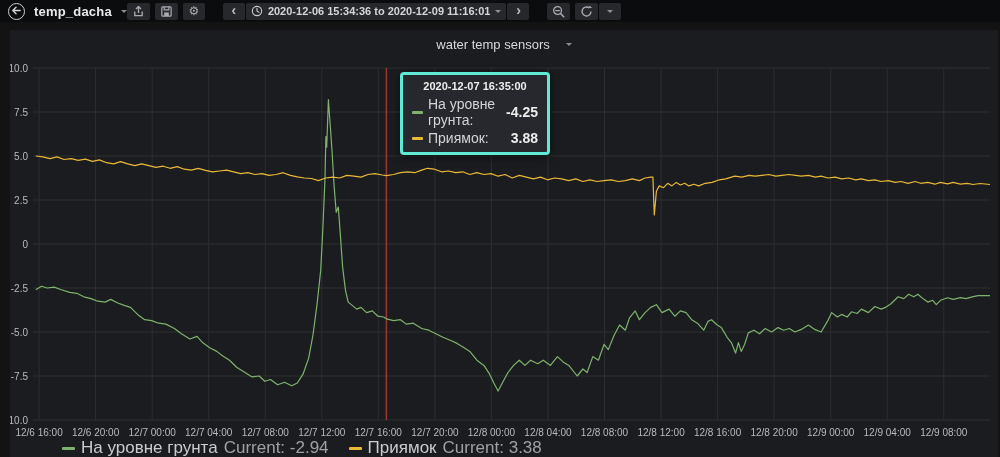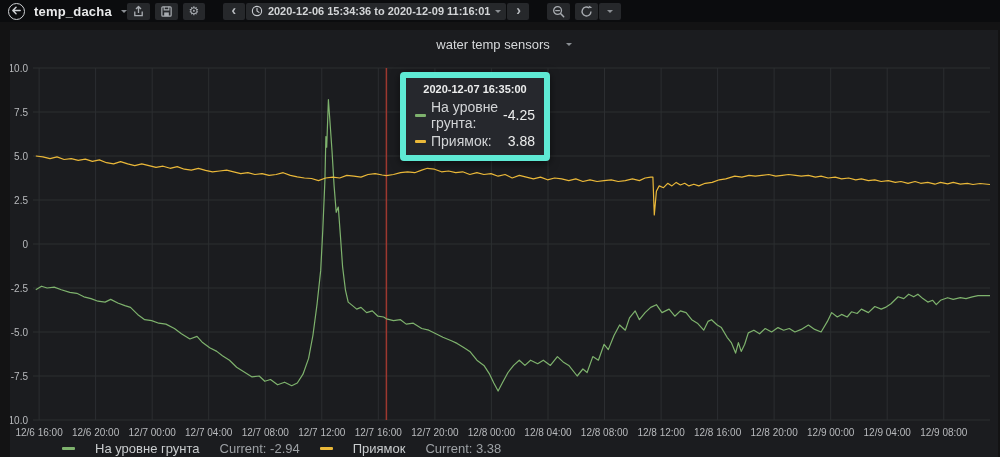--- a/index.html
+++ b/index.html
@@ -27,30 +27,30 @@
 
   .chart-area { position:absolute; left:0; top:24px; width:988px; height:389px; }
   svg.chart { position:absolute; left:0; top:0; }
   .grid-line { stroke:#2c2e31; stroke-width:1; }
   .ytick-label { fill:#b8babd; font-size:10px; font-family:"Liberation Sans",sans-serif; text-anchor:end; }
   .xtick-label { fill:#b8babd; font-size:10px; font-family:"Liberation Sans",sans-serif; text-anchor:middle; }
   .series-line { fill:none; stroke-width:1.2; stroke-linejoin:round; }
   .crosshair-line { stroke:#a43a30; stroke-width:1.5; opacity:.95; }
 
   
-  .tooltip { position:absolute; left:390px; top:42px; width:150px; background:#26282d; border:6px solid #5eead4; border-radius:4px; padding:5px 9px 6px 9px; box-shadow:0 2px 8px rgba(0,0,0,.55); z-index:5; }
+  .tooltip { position:absolute; left:390px; top:42px; width:150px; background:#26282d; border:3px solid #5eead4; border-radius:4px; padding:5px 9px 6px 9px; box-shadow:0 2px 8px rgba(0,0,0,.55); z-index:5; }
   .tooltip-time { color:#eceded; font-size:11px; font-weight:bold; text-align:center; margin-bottom:4px; }
   .tt-row { display:flex; align-items:center; font-size:14px; margin-top:2px; }
   .tt-dash { width:11px; height:3px; border-radius:1px; margin-right:5px; flex:0 0 auto; }
   .tt-name { color:#d2d4d6; flex:1 1 auto; }
-  .tt-val { color:#eceded; font-weight:normal; margin-left:0; }
+  .tt-val { color:#eceded; font-weight:bold; margin-left:0; }
 
   
   .legend { position:absolute; left:52px; top:411px; height:14px; display:flex; align-items:center; gap:20px; }
-  .legend-item { display:flex; align-items:center; gap:20px; font-size:13px; cursor:pointer; }
+  .legend-item { display:flex; align-items:center; gap:6px; font-size:17px; cursor:pointer; }
   .legend-dash { width:13px; height:3px; border-radius:1px; }
   .legend-name { color:#c9ccce; }
   .legend-current { color:#9da1a5; }
 </style>
 </head>
 <body>
 
 <div class="navbar">
   <div class="nav-left">
     <div class="back-btn">

